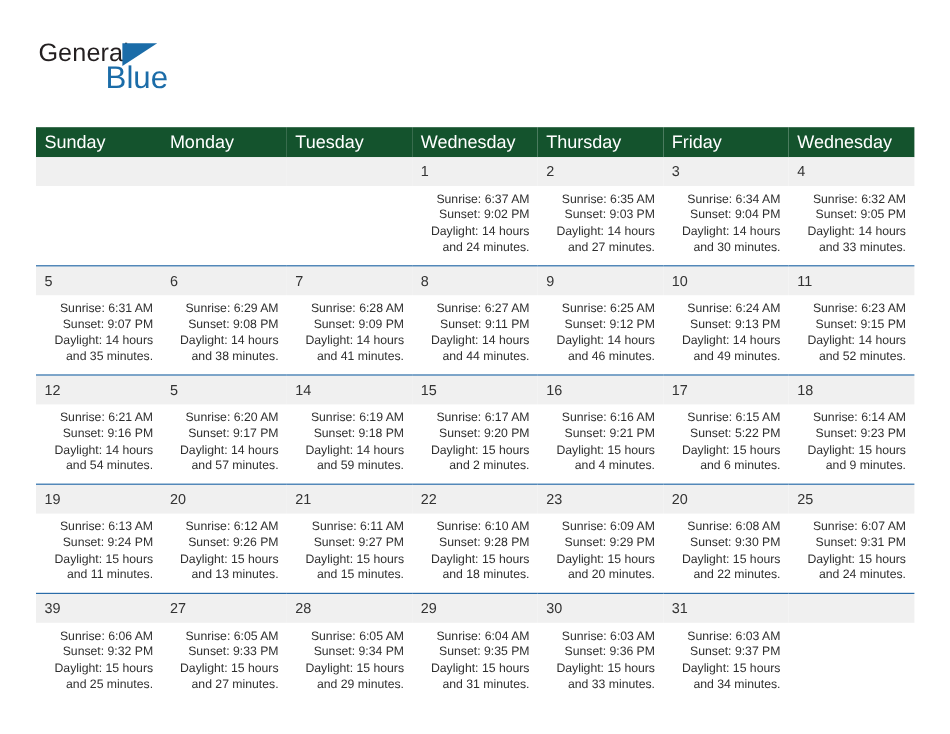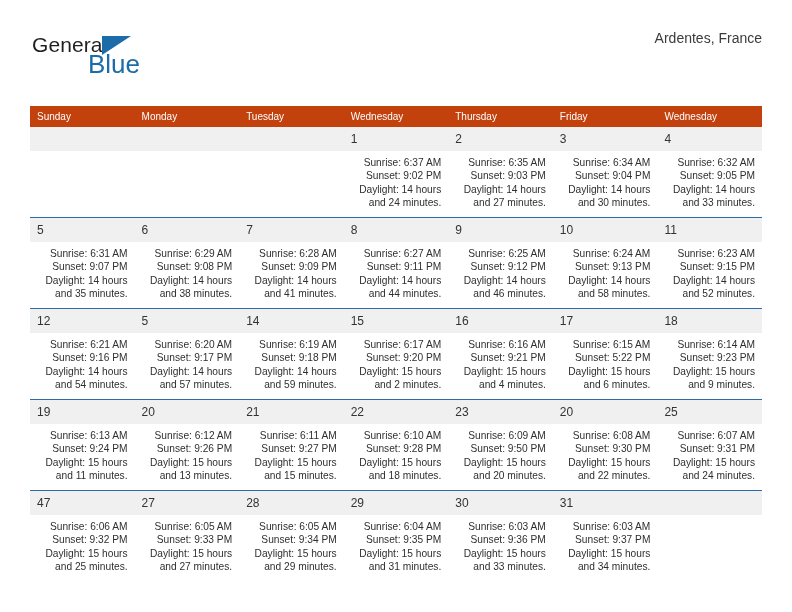--- a/index.html
+++ b/index.html
@@ -89,23 +89,23 @@
   
   .calendar {
     position: absolute;
     left: 30px;
     top: 106px;
     width: 732px;
     border-collapse: collapse;
     table-layout: fixed;
   }
   .calendar th {
-    background: #c2410c;
+    background: #14532d;
     color: #ffffff;
-    font-size: 10px;
+    font-size: 15px;
     font-weight: normal;
     text-align: left;
     padding: 4px 0 4px 7px;
     height: 13px;
     border: none;
   }
   .calendar td {
     vertical-align: top;
     padding: 0;
     border: none;
@@ -146,21 +146,20 @@
 
   <div class="topbar">
 
     <div class="logo">
       <span class="logo-general">General</span>
       <span class="logo-triangle"></span>
       <span class="logo-blue">Blue</span>
     </div>
 
     <div class="title-block">
-      <h2 class="cal-subtitle">Ardentes, France</h2>
     </div>
 
   </div>
 
   <table class="calendar">
     <thead>
       <tr id="weekday-row">
           <th>Sunday</th>
           <th>Monday</th>
           <th>Tuesday</th>
@@ -263,21 +262,21 @@
               <div>Daylight: 14 hours</div>
               <div>and 46 minutes.</div>
             </div>
           </td>
           <td>
             <div class="daynum">10</div>
             <div class="cell-body">
               <div>Sunrise: 6:24 AM</div>
               <div>Sunset: 9:13 PM</div>
               <div>Daylight: 14 hours</div>
-              <div>and 58 minutes.</div>
+              <div>and 49 minutes.</div>
             </div>
           </td>
           <td>
             <div class="daynum">11</div>
             <div class="cell-body">
               <div>Sunrise: 6:23 AM</div>
               <div>Sunset: 9:15 PM</div>
               <div>Daylight: 14 hours</div>
               <div>and 52 minutes.</div>
             </div>
@@ -382,21 +381,21 @@
               <div>Sunrise: 6:10 AM</div>
               <div>Sunset: 9:28 PM</div>
               <div>Daylight: 15 hours</div>
               <div>and 18 minutes.</div>
             </div>
           </td>
           <td>
             <div class="daynum">23</div>
             <div class="cell-body">
               <div>Sunrise: 6:09 AM</div>
-              <div>Sunset: 9:50 PM</div>
+              <div>Sunset: 9:29 PM</div>
               <div>Daylight: 15 hours</div>
               <div>and 20 minutes.</div>
             </div>
           </td>
           <td>
             <div class="daynum">20</div>
             <div class="cell-body">
               <div>Sunrise: 6:08 AM</div>
               <div>Sunset: 9:30 PM</div>
               <div>Daylight: 15 hours</div>
@@ -408,21 +407,21 @@
             <div class="cell-body">
               <div>Sunrise: 6:07 AM</div>
               <div>Sunset: 9:31 PM</div>
               <div>Daylight: 15 hours</div>
               <div>and 24 minutes.</div>
             </div>
           </td>
         </tr>
         <tr>
           <td>
-            <div class="daynum">47</div>
+            <div class="daynum">39</div>
             <div class="cell-body">
               <div>Sunrise: 6:06 AM</div>
               <div>Sunset: 9:32 PM</div>
               <div>Daylight: 15 hours</div>
               <div>and 25 minutes.</div>
             </div>
           </td>
           <td>
             <div class="daynum">27</div>
             <div class="cell-body">

